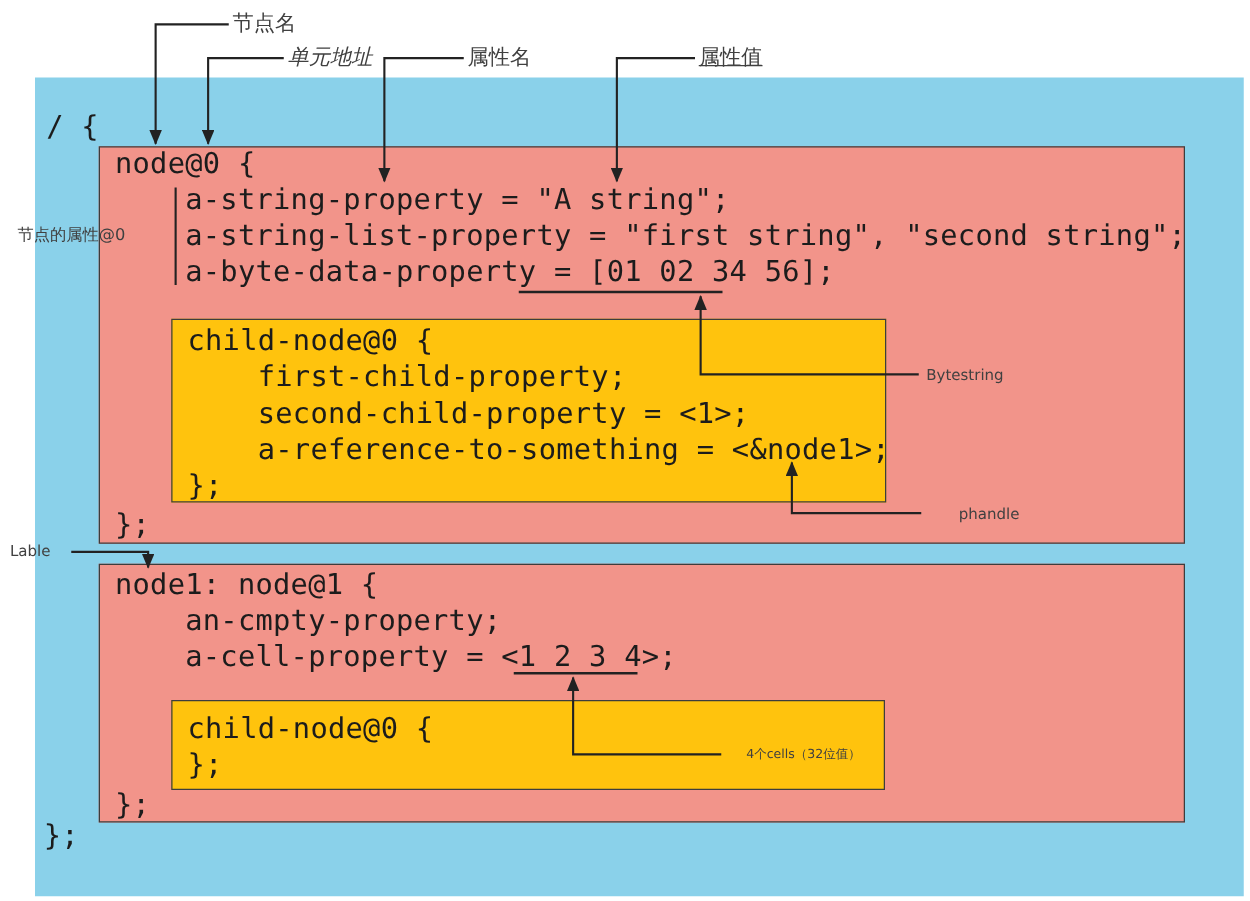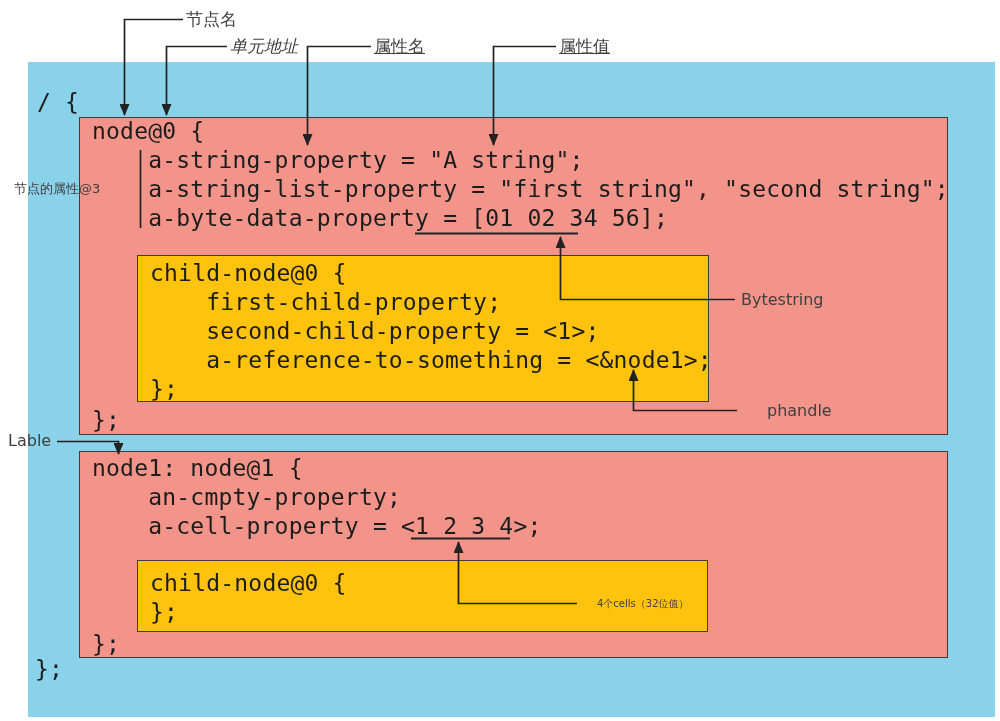--- a/index.html
+++ b/index.html
@@ -11,21 +11,21 @@
   .blue-box{background:#8AD1EA;}
   .pink-box{background:#F2948A;border:1px solid #3d3d3d;}
   .gold-box{background:#FFC30D;border:1px solid #3d3d3d;}
   .code{
     position:absolute;font-family:"DejaVu Sans Mono","Liberation Mono",monospace;
     font-size:23px;line-height:29px;letter-spacing:0.2px;white-space:pre;
     color:#1c1c1c;
   }
   .lbl{position:absolute;color:#404040;white-space:nowrap;}
   .lbl-cjk-top{font-size:17px;line-height:19px;}
-  .lbl-side{font-size:16px;line-height:18px;}
+  .lbl-side{font-size:12px;line-height:18px;}
   .lbl-small{font-size:13px;line-height:15px;}
   .lbl-cells{font-size:10px;line-height:17px;margin-left:12px;}
   svg.overlay{position:absolute;left:0;top:0;pointer-events:none;}
 </style>
 </head>
 <body>
 
 <div id="stage">
 
   <div class="box blue-box" style="left:28px;top:62px;width:967px;height:655px;"></div>
@@ -77,21 +77,21 @@
     <polyline points="735,299.5 560.5,299.5 560.5,237" fill="none" stroke="#222" stroke-width="1.7" marker-end="url(#arr)"></polyline>
 
     <polyline points="737,410.5 633.5,410.5 633.5,370" fill="none" stroke="#222" stroke-width="1.7" marker-end="url(#arr)"></polyline>
 
     <line x1="411" y1="538.5" x2="510" y2="538.5" stroke="#222" stroke-width="2"></line>
     <polyline points="577,603.5 458.5,603.5 458.5,542" fill="none" stroke="#222" stroke-width="1.7" marker-end="url(#arr)"></polyline>
   </svg>
 
   <div class="lbl lbl-cjk-top" style="left:186px;top:10px;">节点名</div>
   <div class="lbl lbl-cjk-top" style="left:230px;top:37px;font-style:italic;">单元地址</div>
-  <div class="lbl lbl-cjk-top" style="left:374px;top:37px;text-decoration:underline;">属性名</div>
+  <div class="lbl lbl-cjk-top" style="left:374px;top:37px;">属性名</div>
   <div class="lbl lbl-cjk-top" style="left:559px;top:37px;text-decoration:underline;">属性值</div>
-  <div class="lbl lbl-small" style="left:14px;top:181px;">节点的属性@3</div>
+  <div class="lbl lbl-small" style="left:14px;top:181px;">节点的属性@0</div>
   <div class="lbl lbl-side" style="left:8px;top:432px;">Lable</div>
   <div class="lbl lbl-side" style="left:741px;top:291px;">Bytestring</div>
   <div class="lbl lbl-side" style="left:767px;top:402px;">phandle</div>
   <div class="lbl lbl-cells" style="left:585px;top:595px;">4个cells（32位值）</div>
 
 </div>
 
 </body></html>

